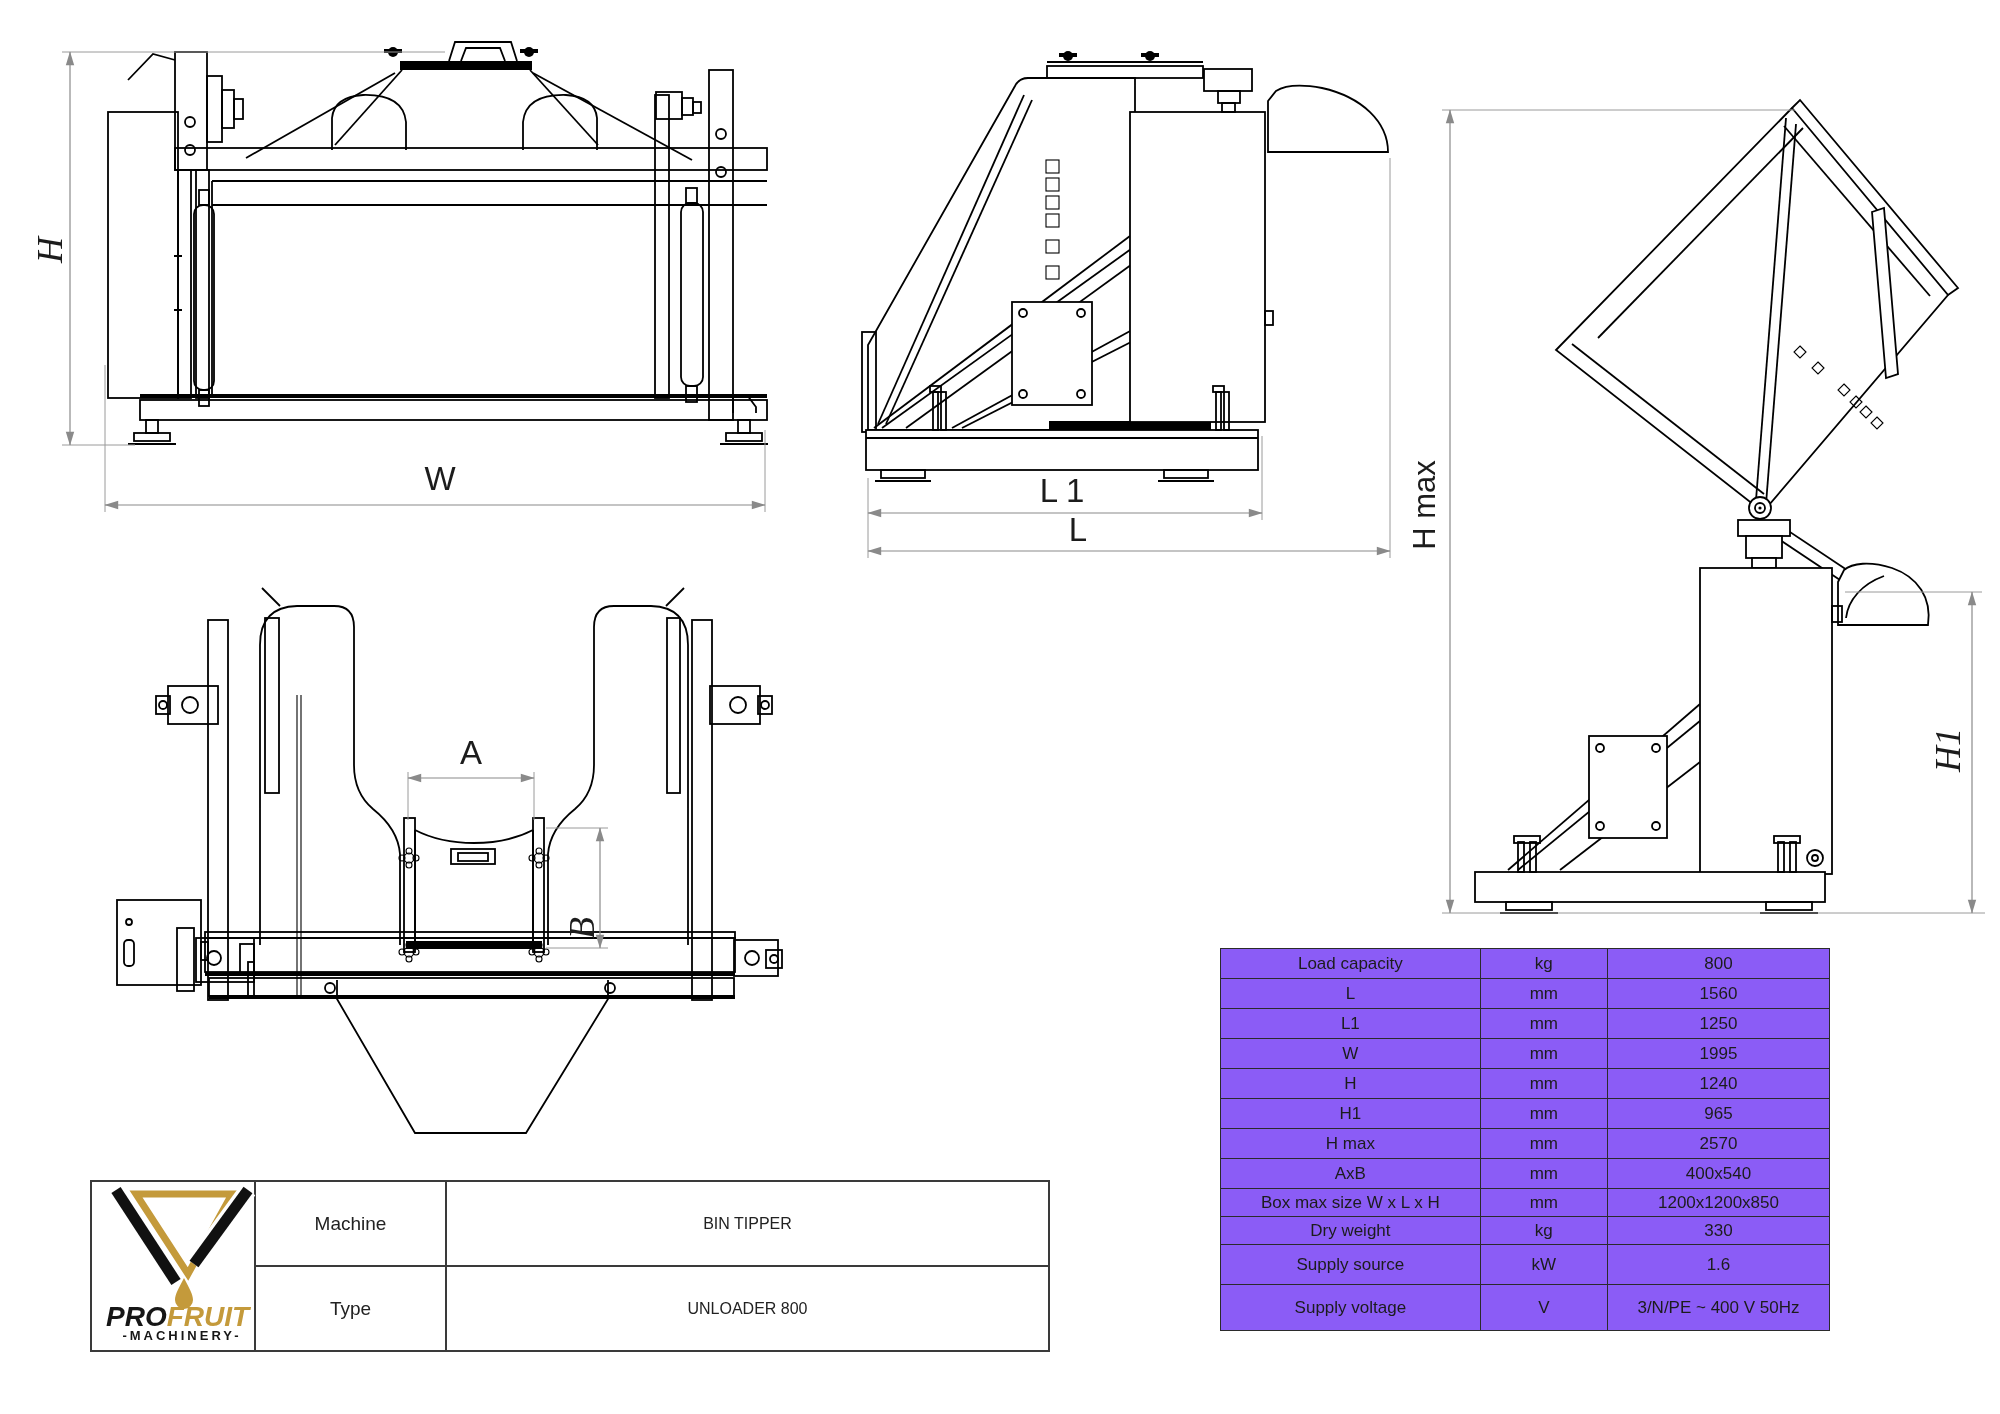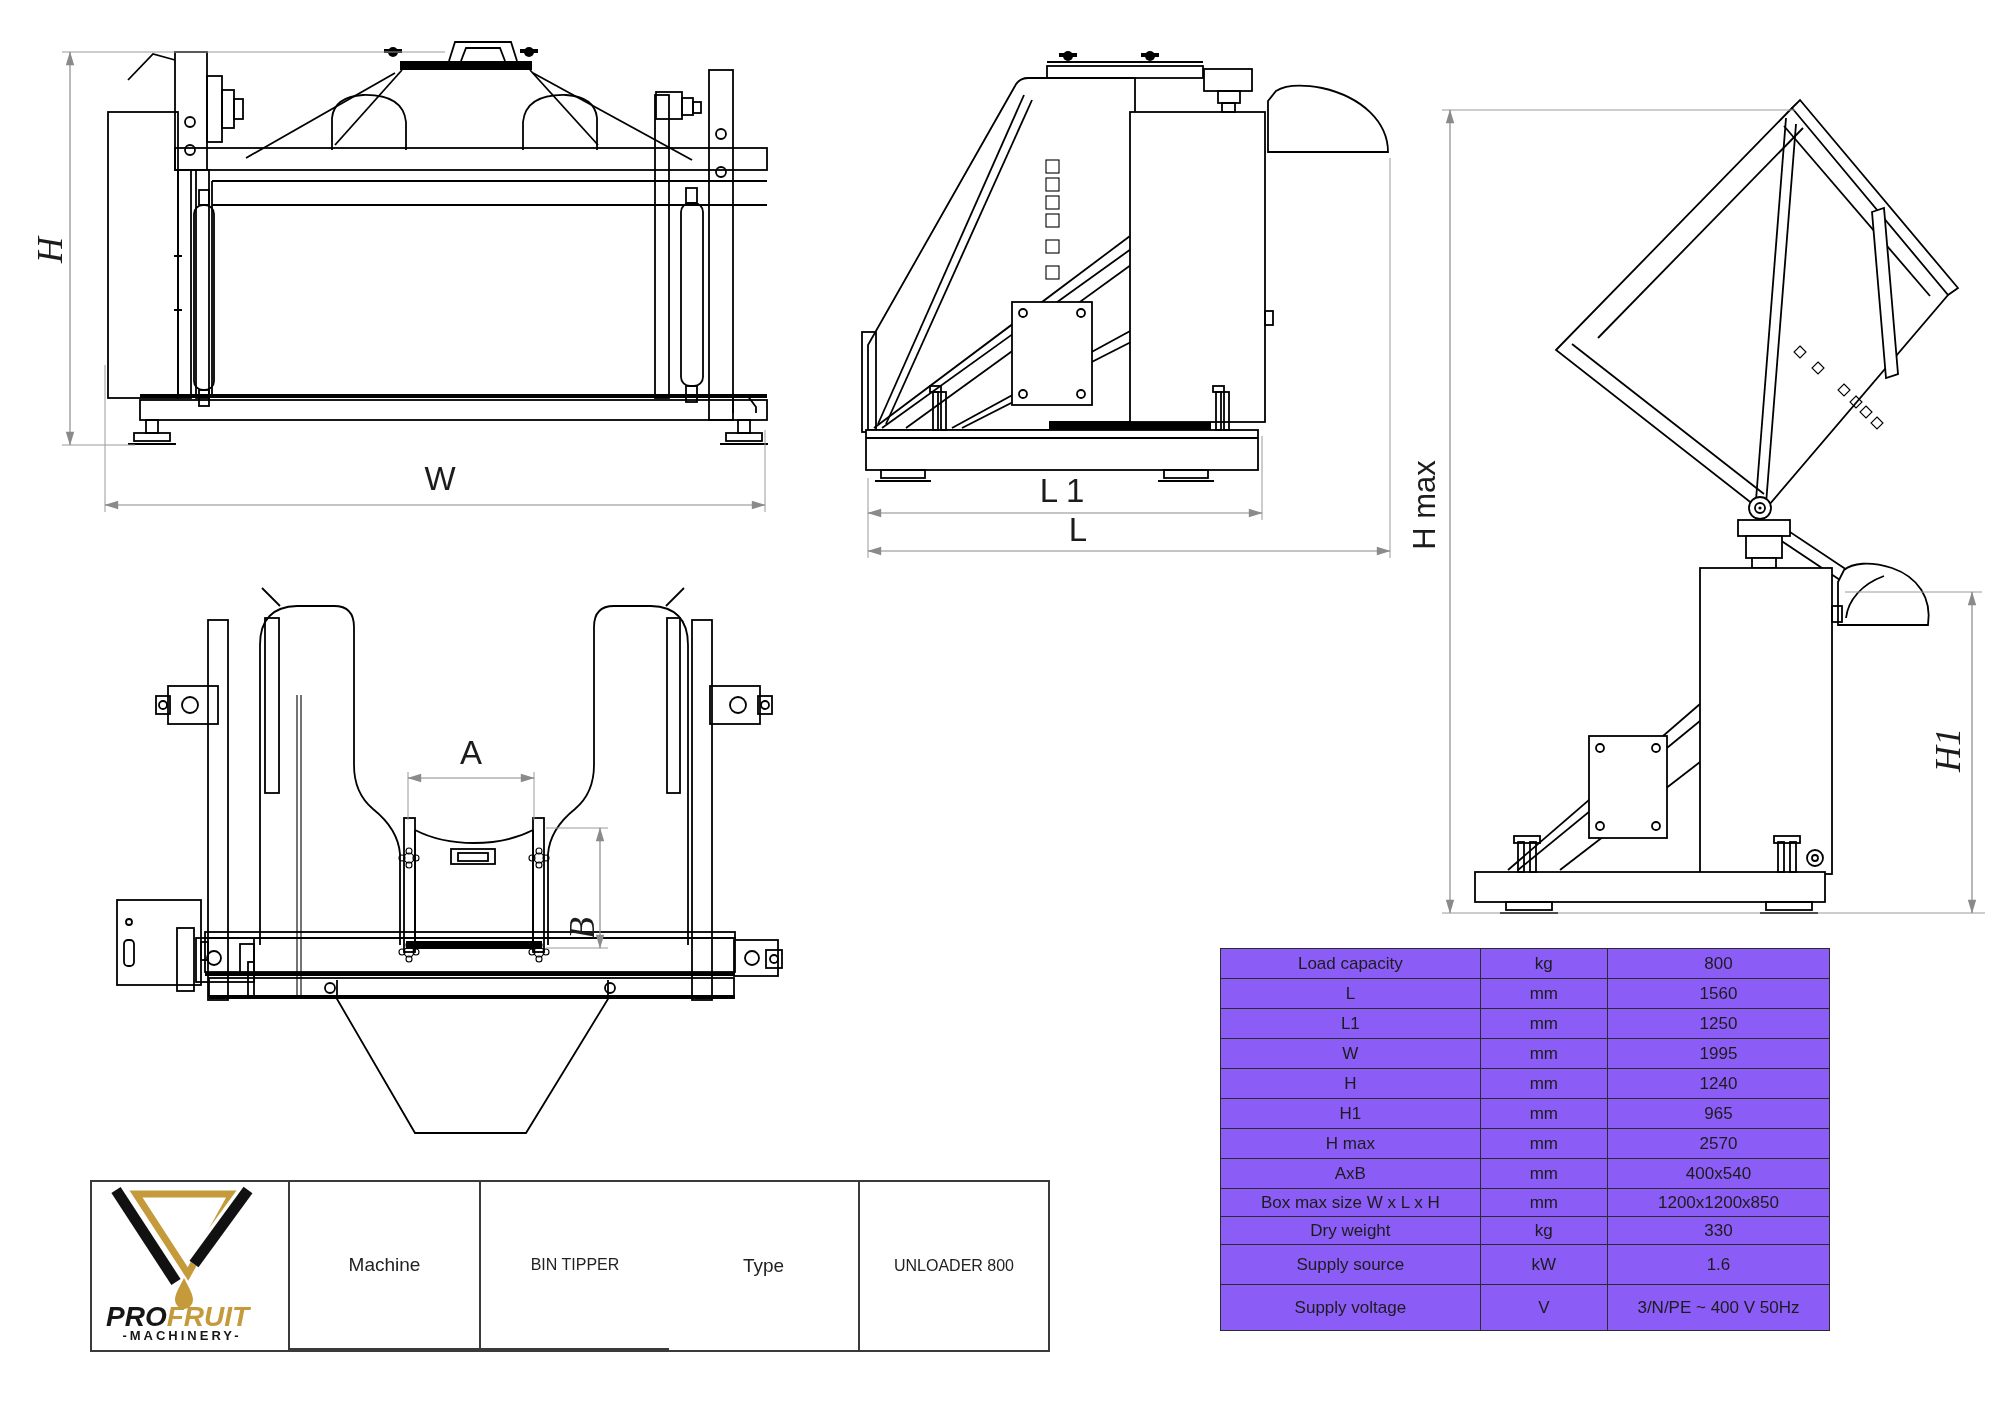--- a/index.html
+++ b/index.html
@@ -15,22 +15,22 @@
   .thk{stroke:#000;stroke-width:4;fill:none;}
   .dim{stroke:#8a8a8a;stroke-width:1.2;fill:none;}
   .ext{stroke:#9a9a9a;stroke-width:1;fill:none;}
   .dimt{font:33px "Liberation Sans",sans-serif;fill:#1c1c1c;}
   .dimts{font:31px "Liberation Sans",sans-serif;fill:#1c1c1c;}
   .dimti{font:italic 36px "Liberation Serif",serif;fill:#1c1c1c;}
 
   
   .title-block{position:absolute;left:90px;top:1180px;width:960px;height:172px;
     border:2px solid #3a3a3a;display:flex;box-sizing:border-box;background:#fff;}
-  .tb-logo{width:198px;border-right:2px solid #3a3a3a;display:flex;align-items:center;justify-content:center;box-sizing:border-box;}
-  .tb-grid{flex:1;display:flex;}
+  .tb-logo{width:164px;border-right:2px solid #3a3a3a;display:flex;align-items:center;justify-content:center;box-sizing:border-box;}
+  .tb-grid{flex:1;display:flex;flex-direction:column;}
   .tb-row{flex:1;display:flex;}
   .tb-row:first-child{border-bottom:2px solid #3a3a3a;}
   .tb-label{width:191px;border-right:2px solid #3a3a3a;display:flex;align-items:center;justify-content:center;
     font-size:19px;color:#222;box-sizing:border-box;}
   .tb-value{flex:1;display:flex;align-items:center;justify-content:center;font-size:16px;color:#222;}
 
   
   .spec-table{position:absolute;left:1220px;top:948px;width:610px;border-collapse:collapse;
     font-size:17px;color:#1c1c1c;background:#8b5cf6;}
   .spec-table td{border:1.6px solid #2b2b2b;text-align:center;padding:0 4px;}

